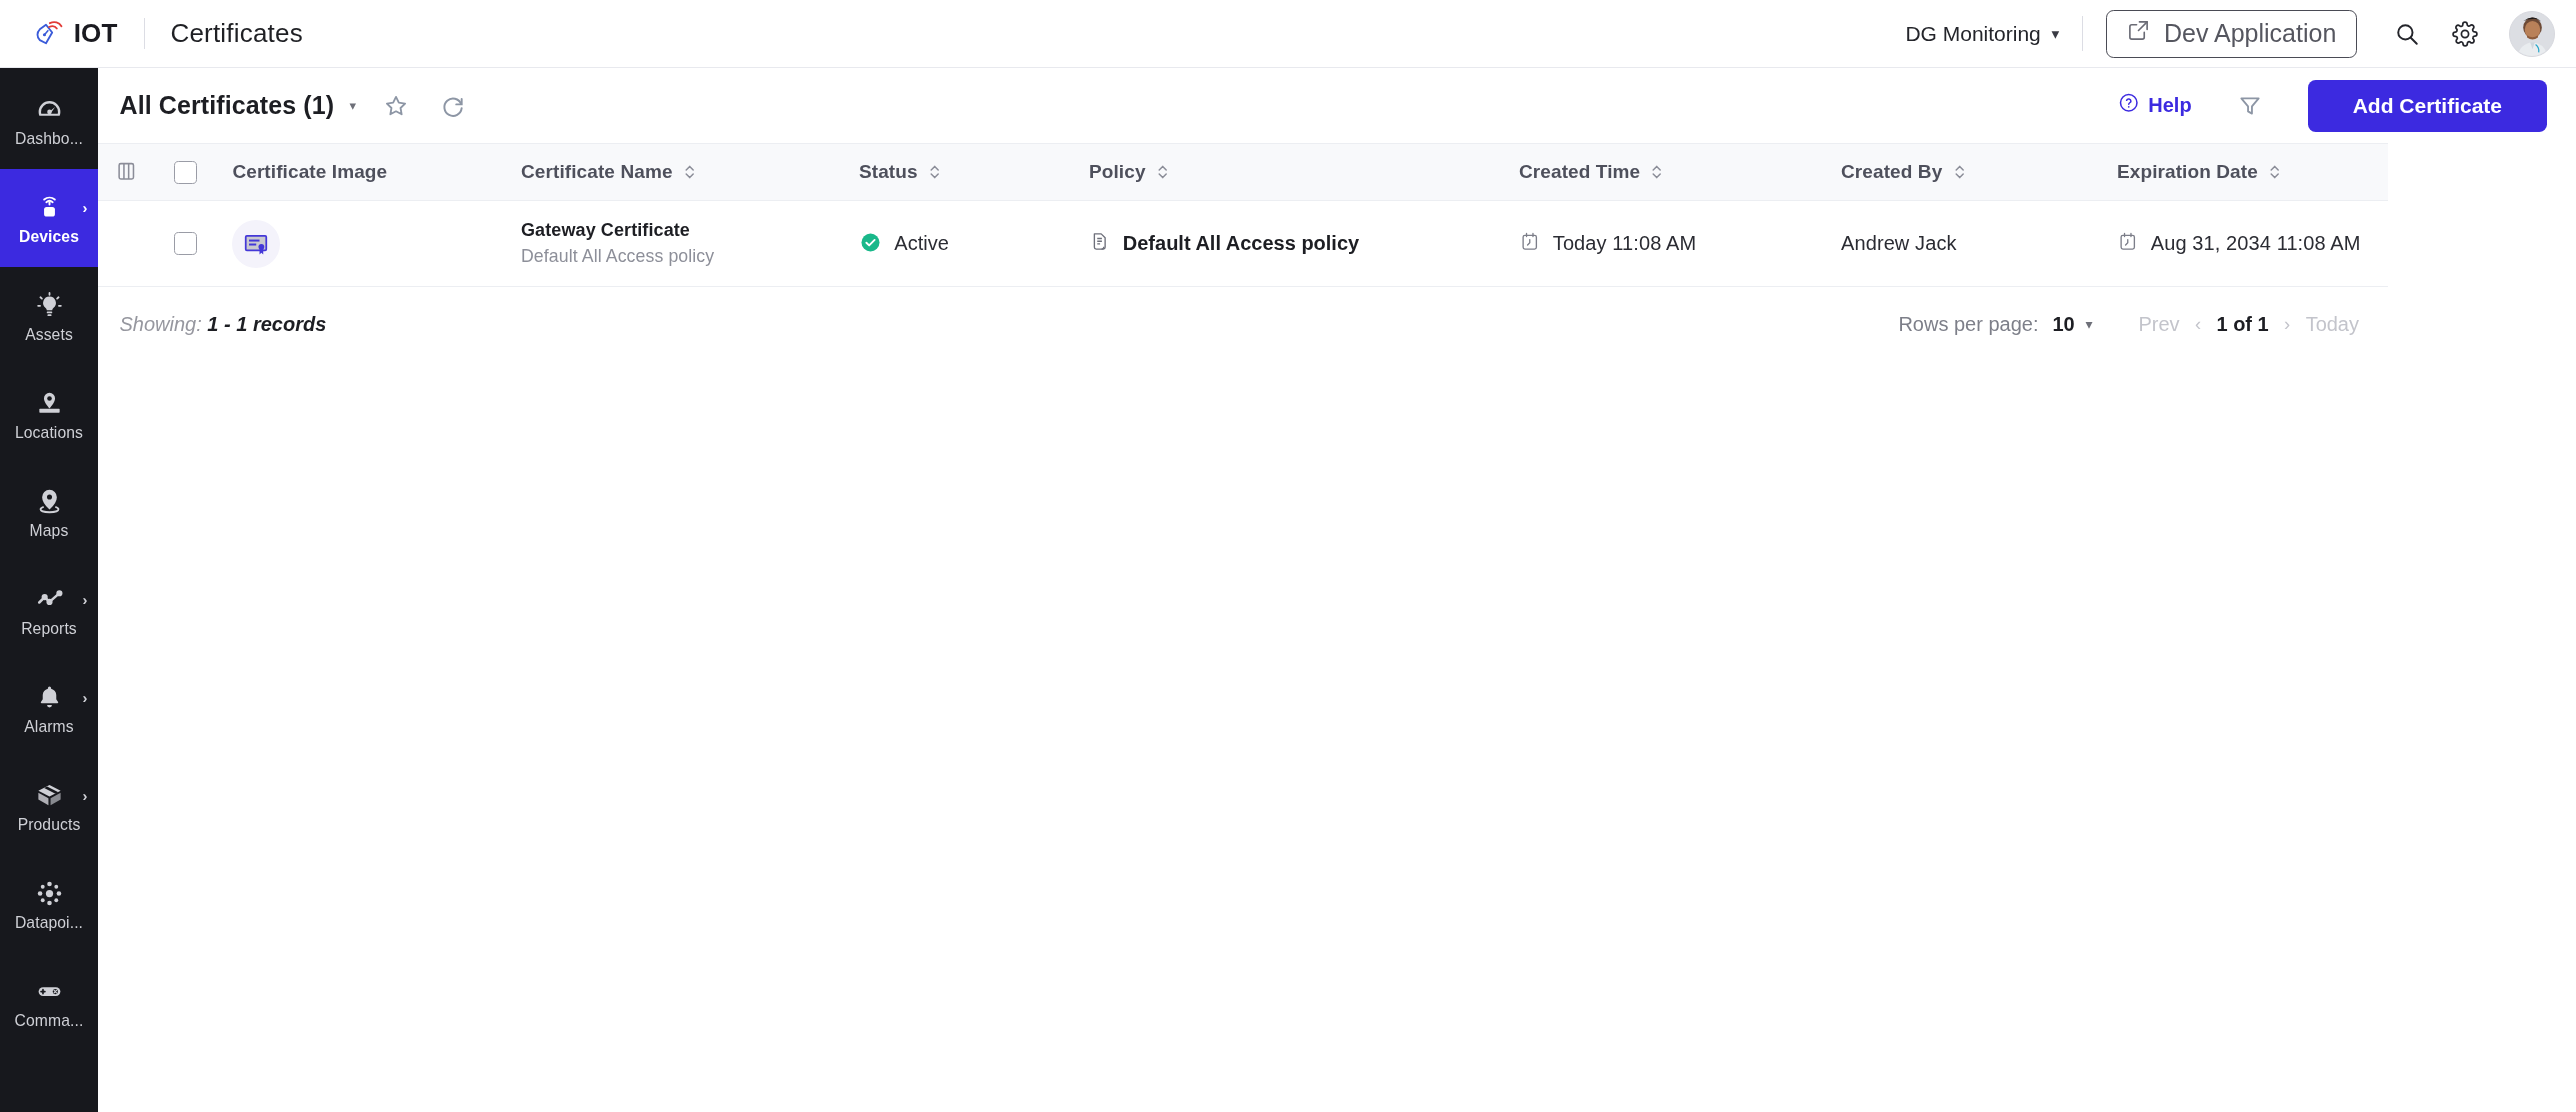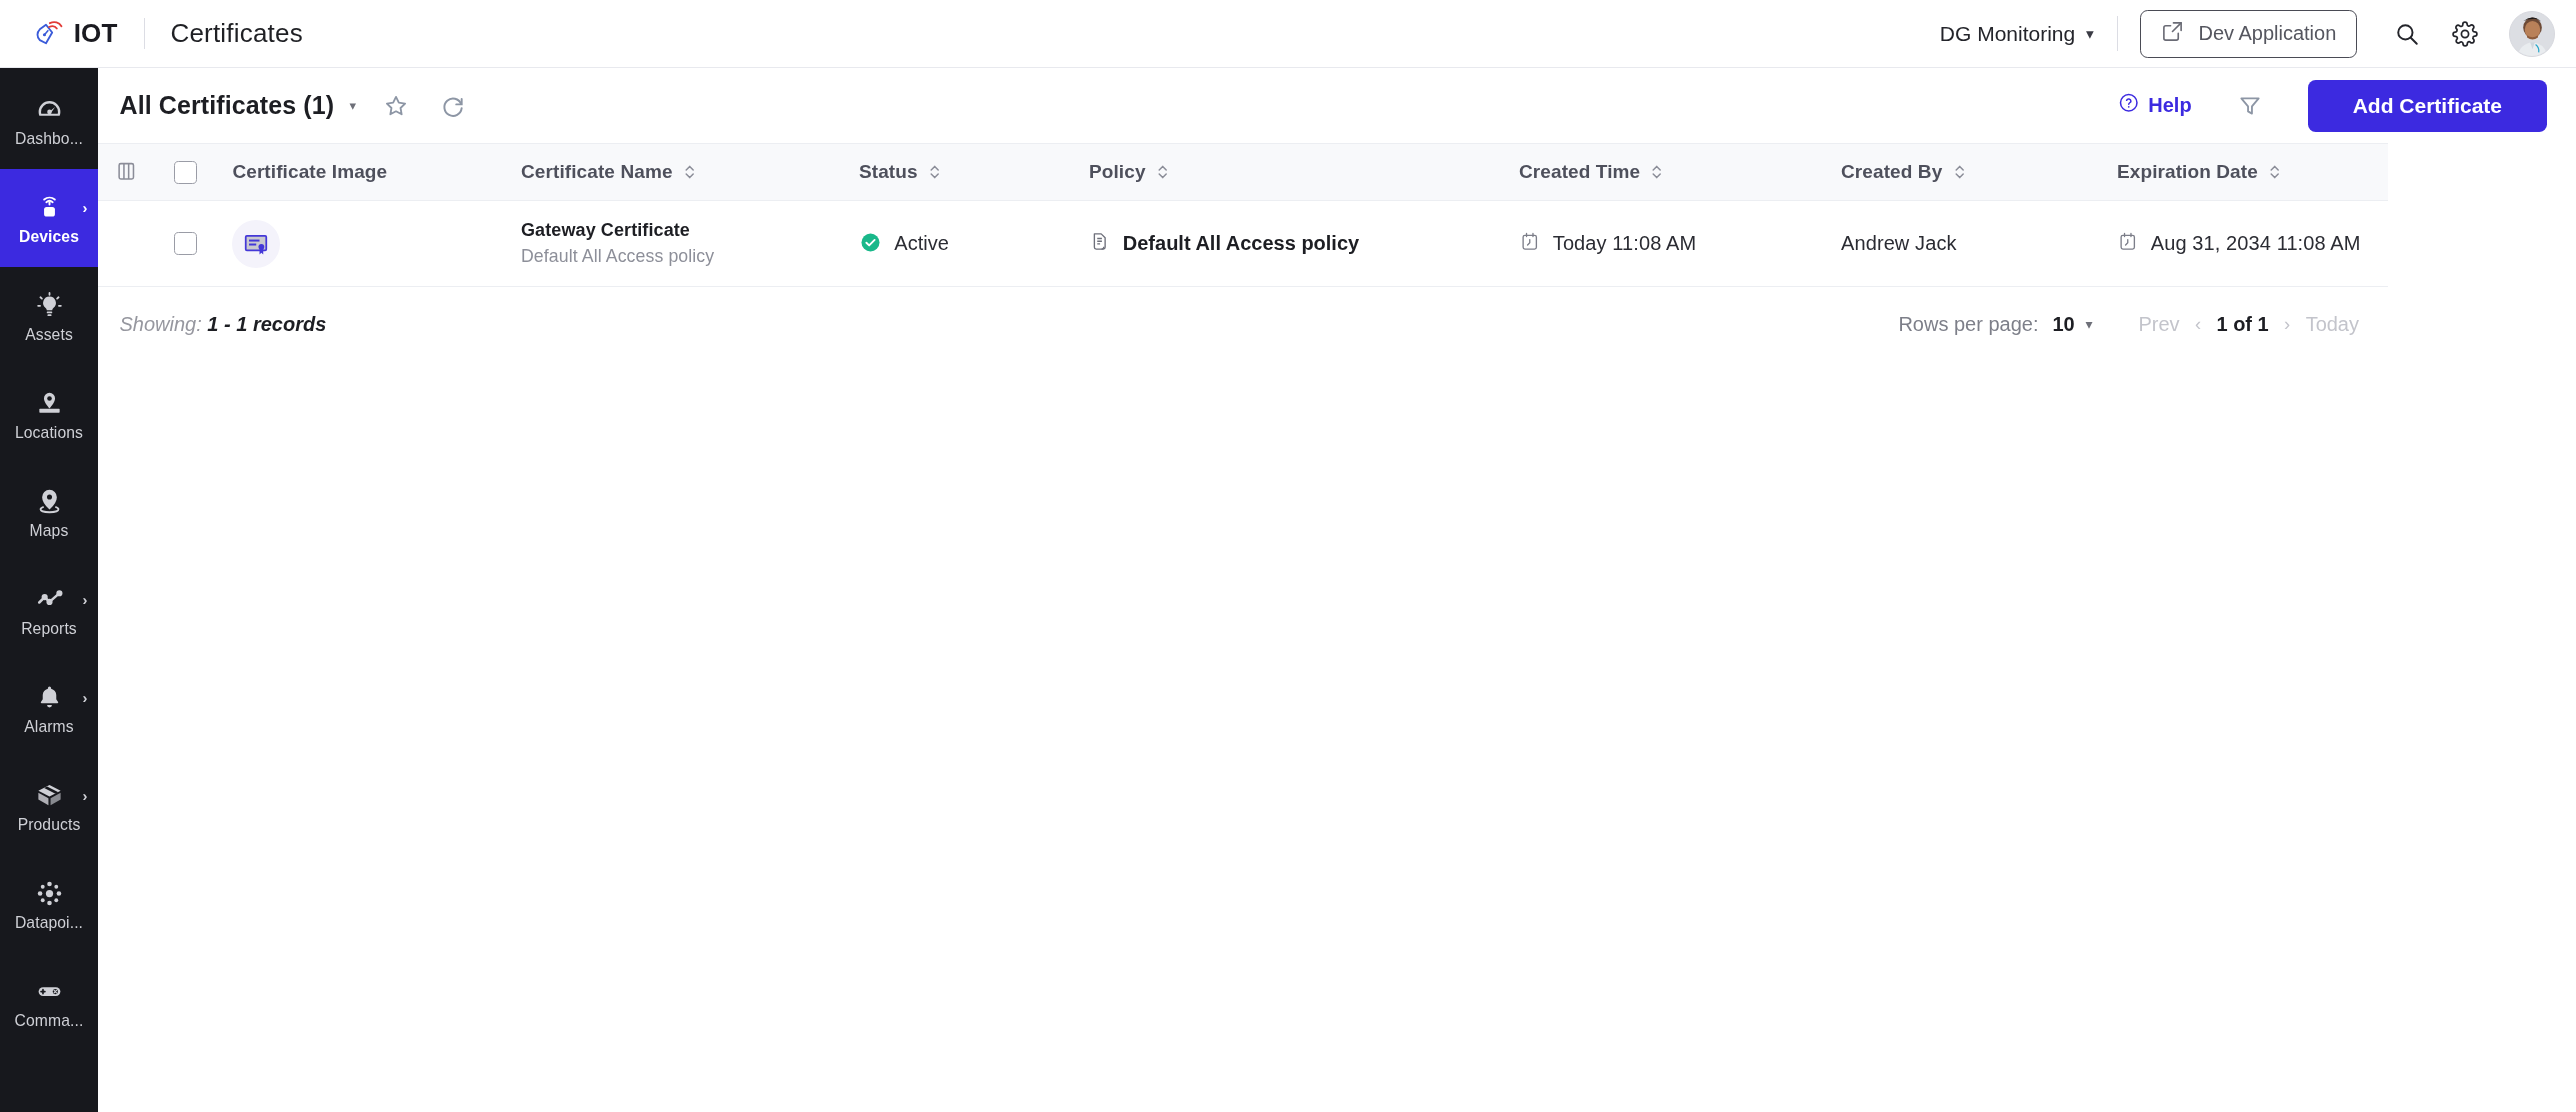--- a/index.html
+++ b/index.html
@@ -29,21 +29,21 @@
   .tenant {
     display: flex; align-items: center; gap: 10.7px;
     font-size: 21px; color: #24252b; font-weight: 500; cursor: pointer; justify-content: center;
   }
   .tenant .caret { font-size: 15.4px; color: #3a3b44; }
   .vsep { width: 0.8px; height: 35px; background: #dcdde4; margin: 0 23px; }
   .devapp-btn {
     display: flex; align-items: center; gap: 14px;
     height: 48px; padding: 0 20px;
     border: 1.2px solid #4a4b55; border-radius: 7.7px;
-    font-size: 20px; color: #55565f; background: #fff; cursor: pointer;
+    font-size: 25px; color: #55565f; background: #fff; cursor: pointer;
   }
   .icon-btn {
     width: 48px; height: 48px; display: flex; align-items: center; justify-content: center;
     cursor: pointer; border-radius: 6.1px;
   }
   .icon-btn.search { margin-left: 26px; }
   .icon-btn.gear { margin-left: 9.2px; }
   .avatar {
     width: 46px; height: 46px; border-radius: 50%; margin-left: 20px;
     overflow: hidden; border: 0.8px solid #d7d8de; cursor: pointer;

